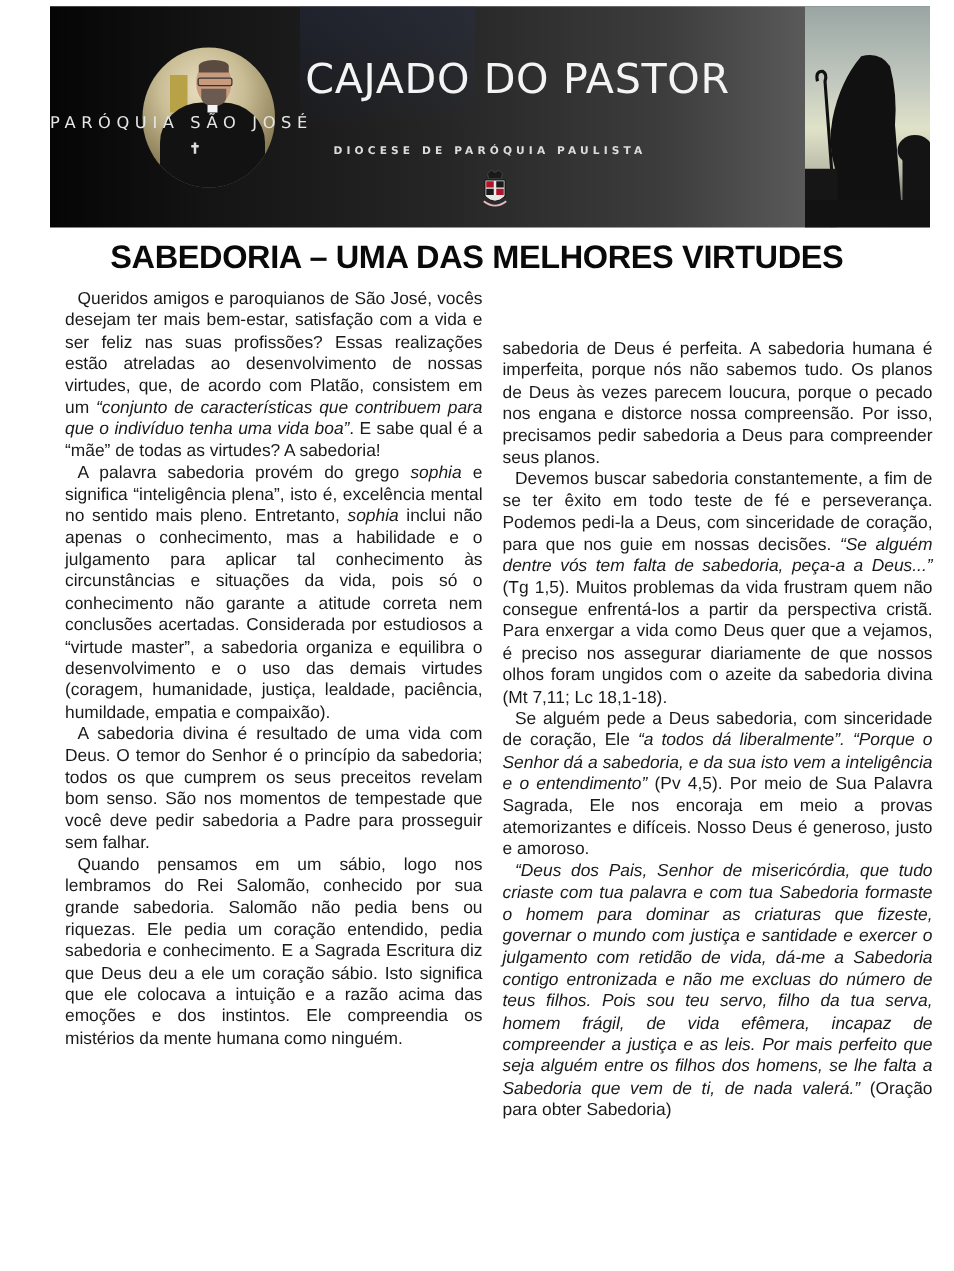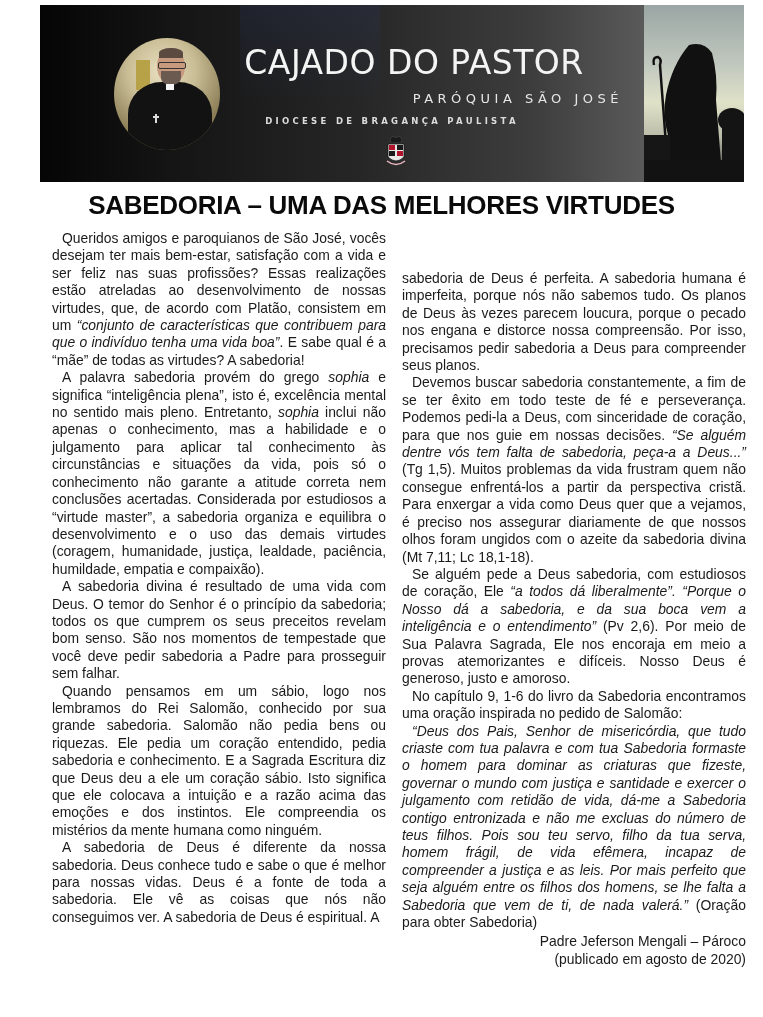--- a/index.html
+++ b/index.html
@@ -13,21 +13,21 @@
   .portrait .frame { position:absolute; left:22px; top:22px; width:14px; height:30px; background:#b8a248; }
   .portrait .head { position:absolute; left:43px; top:12px; width:28px; height:34px; border-radius:45% 45% 50% 50%; background:#c89a7e; }
   .portrait .hair { position:absolute; left:45px; top:10px; width:24px; height:10px; border-radius:50% 50% 0 0; background:#5a4a40; }
   .portrait .glasses { position:absolute; left:44px; top:24px; width:26px; height:5px; border:1px solid #333; border-radius:2px; }
   .portrait .beard { position:absolute; left:47px; top:33px; width:20px; height:14px; border-radius:0 0 50% 50%; background:#6b5a50; }
   .portrait .body { position:absolute; left:14px; top:44px; width:84px; height:80px; border-radius:40% 40% 0 0; background:#121212; }
   .portrait .collar { position:absolute; left:52px; top:46px; width:8px; height:6px; background:#f4f4f4; }
   .portrait .cross { position:absolute; left:41px; top:76px; width:2px; height:9px; background:#ddd; }
   .portrait .cross:after { content:""; position:absolute; left:-2px; top:2px; width:6px; height:2px; background:#ddd; }
   .title-main { position:absolute; left:0; width:704px; top:38px; text-align:center; color:#f4f4f4; font-weight:normal; font-size:33px; letter-spacing:0.5px; font-family:"DejaVu Sans", sans-serif;margin-left:22px; }
-  .title-sub { position:absolute; left:0; width:583px; top:86px; text-align:right; color:#e6e6e6; font-size:13px; letter-spacing:4.5px; font-family:"DejaVu Sans", sans-serif; }
+  .title-sub { position:absolute; left:0; width:583px; top:86px; text-align:left; color:#e6e6e6; font-size:13px; letter-spacing:4.5px; font-family:"DejaVu Sans", sans-serif; }
   .title-dio { position:absolute; left:0; width:704px; top:111px; text-align:center; color:#dcdcdc; font-size:8.5px; letter-spacing:3.3px; font-family:"DejaVu Sans", sans-serif; font-weight:bold; }
   .crest { position:absolute; left:344px; top:130px; width:24px; height:34px; }
   .shepherd { position:absolute; right:0; top:0; width:100px; height:177px;
     background:linear-gradient(180deg,#9aa6a4 0%,#c2c9bf 35%,#e0e2c8 55%,#b9bba8 75%,#2a2a2a 100%); }
   .headline { position:absolute; left:0; width:763px; top:190px; text-align:center; font-weight:bold; font-size:26px; color:#0a0a0a; letter-spacing:-0.3px; }
   .col { position:absolute; top:230px; font-size:13.9px; line-height:17.4px; text-align:justify; }
   .col.left { left:52px; width:334px; }
   .col.right { left:402px; width:344px; }
   .col p { margin:0; text-indent:10px; }
   .col p.noindent { text-indent:0;margin-top:40px; }
@@ -45,21 +45,21 @@
     <div class="body"></div>
     <div class="head"></div>
     <div class="hair"></div>
     <div class="glasses"></div>
     <div class="beard"></div>
     <div class="collar"></div>
     <div class="cross"></div>
   </div>
   <div class="title-main">CAJADO DO PASTOR</div>
   <div class="title-sub">PARÓQUIA SÃO JOSÉ</div>
-  <div class="title-dio">DIOCESE DE BRAGANÇA PAULISTA</div>
+  <div class="title-dio">DIOCESE DE PARÓQUIA PAULISTA</div>
   <svg class="crest" viewBox="0 0 24 34">
     <path d="M6 4 L9 1 L12 3 L15 1 L18 4 L17 8 L7 8 Z" fill="#1a1a1a" stroke="#555" stroke-width="0.5"></path>
     <path d="M4 9 H20 V22 Q12 30 4 22 Z" fill="#e8e8e8" stroke="#111" stroke-width="0.8"></path>
     <rect x="5" y="10" width="6" height="5" fill="#b0142a"></rect>
     <rect x="13" y="10" width="6" height="5" fill="#1a1a1a"></rect>
     <rect x="5" y="16" width="6" height="5" fill="#1a1a1a"></rect>
     <rect x="13" y="16" width="6" height="5" fill="#b0142a"></rect>
     <path d="M3 26 Q12 33 21 26" fill="none" stroke="#e8b8c0" stroke-width="1.5"></path>
   </svg>
   <div class="shepherd">
@@ -74,25 +74,19 @@
   </div>
 </div>
 
 <h1 class="headline" style="margin:0;">SABEDORIA – UMA DAS MELHORES VIRTUDES</h1>
 
 <div class="col left" id="col-left">
     <p><span>Queridos amigos e paroquianos de São José, vocês desejam ter mais bem-estar, satisfação com a vida e ser feliz nas suas profissões? Essas realizações estão atreladas ao desenvolvimento de nossas virtudes, que, de acordo com Platão, consistem em um </span><em>“conjunto de características que contribuem para que o indivíduo tenha uma vida boa”</em><span>. E sabe qual é a “mãe” de todas as virtudes? A sabedoria!</span></p>
     <p><span>A palavra sabedoria provém do grego </span><em>sophia</em><span> e significa “inteligência plena”, isto é, excelência mental no sentido mais pleno. Entretanto, </span><em>sophia</em><span> inclui não apenas o conhecimento, mas a habilidade e o julgamento para aplicar tal conhecimento às circunstâncias e situações da vida, pois só o conhecimento não garante a atitude correta nem conclusões acertadas. Considerada por estudiosos a “virtude master”, a sabedoria organiza e equilibra o desenvolvimento e o uso das demais virtudes (coragem, humanidade, justiça, lealdade, paciência, humildade, empatia e compaixão).</span></p>
     <p><span>A sabedoria divina é resultado de uma vida com Deus. O temor do Senhor é o princípio da sabedoria; todos os que cumprem os seus preceitos revelam bom senso. São nos momentos de tempestade que você deve pedir sabedoria a Padre para prosseguir sem falhar.</span></p>
     <p><span>Quando pensamos em um sábio, logo nos lembramos do Rei Salomão, conhecido por sua grande sabedoria. Salomão não pedia bens ou riquezas. Ele pedia um coração entendido, pedia sabedoria e conhecimento. E a Sagrada Escritura diz que Deus deu a ele um coração sábio. Isto significa que ele colocava a intuição e a razão acima das emoções e dos instintos. Ele compreendia os mistérios da mente humana como ninguém.</span></p>
-    <p><span>A sabedoria de Deus é diferente da nossa sabedoria. Deus conhece tudo e sabe o que é melhor para nossas vidas. Deus é a fonte de toda a sabedoria. Ele vê as coisas que nós não conseguimos ver. A sabedoria de Deus é espiritual. A</span></p>
   </div>
 <div class="col right" id="col-right">
 <p class="noindent"><span>sabedoria de Deus é perfeita. A sabedoria humana é imperfeita, porque nós não sabemos tudo. Os planos de Deus às vezes parecem loucura, porque o pecado nos engana e distorce nossa compreensão. Por isso, precisamos pedir sabedoria a Deus para compreender seus planos.</span></p>
     <p><span>Devemos buscar sabedoria constantemente, a fim de se ter êxito em todo teste de fé e perseverança. Podemos pedi-la a Deus, com sinceridade de coração, para que nos guie em nossas decisões. </span><em>“Se alguém dentre vós tem falta de sabedoria, peça-a a Deus...”</em><span> (Tg 1,5). Muitos problemas da vida frustram quem não consegue enfrentá-los a partir da perspectiva cristã. Para enxergar a vida como Deus quer que a vejamos, é preciso nos assegurar diariamente de que nossos olhos foram ungidos com o azeite da sabedoria divina (Mt 7,11; Lc 18,1-18).</span></p>
-    <p><span>Se alguém pede a Deus sabedoria, com estudiosos de coração, Ele </span><em>“a todos dá liberalmente”. “Porque o Nosso dá a sabedoria, e da sua boca vem a inteligência e o entendimento”</em><span> (Pv 2,6). Por meio de Sua Palavra Sagrada, Ele nos encoraja em meio a provas atemorizantes e difíceis. Nosso Deus é generoso, justo e amoroso.</span></p>
-    <p><span>No capítulo 9, 1-6 do livro da Sabedoria encontramos uma oração inspirada no pedido de Salomão:</span></p>
+    <p><span>Se alguém pede a Deus sabedoria, com sinceridade de coração, Ele </span><em>“a todos dá liberalmente”. “Porque o Senhor dá a sabedoria, e da sua isto vem a inteligência e o entendimento”</em><span> (Pv 4,5). Por meio de Sua Palavra Sagrada, Ele nos encoraja em meio a provas atemorizantes e difíceis. Nosso Deus é generoso, justo e amoroso.</span></p>
     <p><em>“Deus dos Pais, Senhor de misericórdia, que tudo criaste com tua palavra e com tua Sabedoria formaste o homem para dominar as criaturas que fizeste, governar o mundo com justiça e santidade e exercer o julgamento com retidão de vida, dá-me a Sabedoria contigo entronizada e não me excluas do número de teus filhos. Pois sou teu servo, filho da tua serva, homem frágil, de vida efêmera, incapaz de compreender a justiça e as leis. Por mais perfeito que seja alguém entre os filhos dos homens, se lhe falta a Sabedoria que vem de ti, de nada valerá.”</em><span> (Oração para obter Sabedoria)</span></p>
-    <div class="sig">
-      <div>Padre Jeferson Mengali – Pároco</div>
-      <div>(publicado em agosto de 2020)</div>
-    </div>
   </div>
 
 </body></html>

